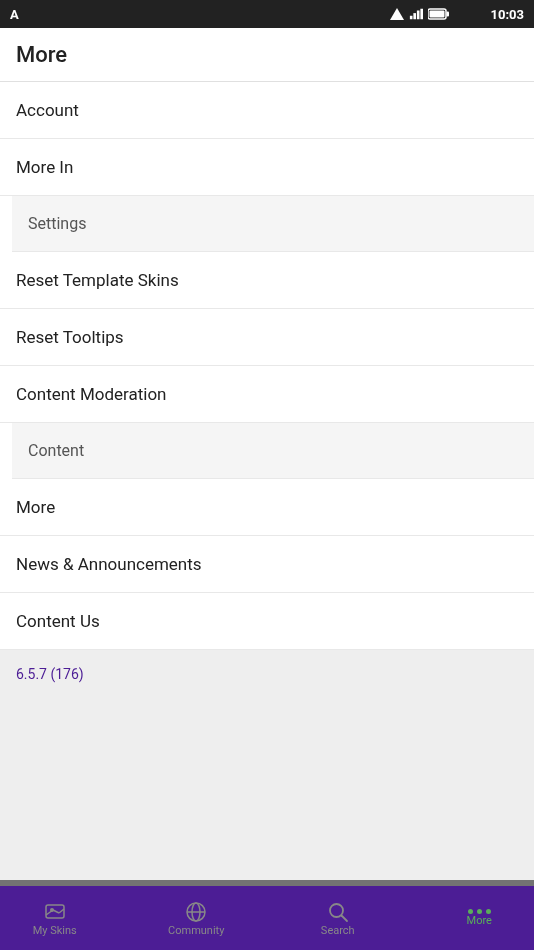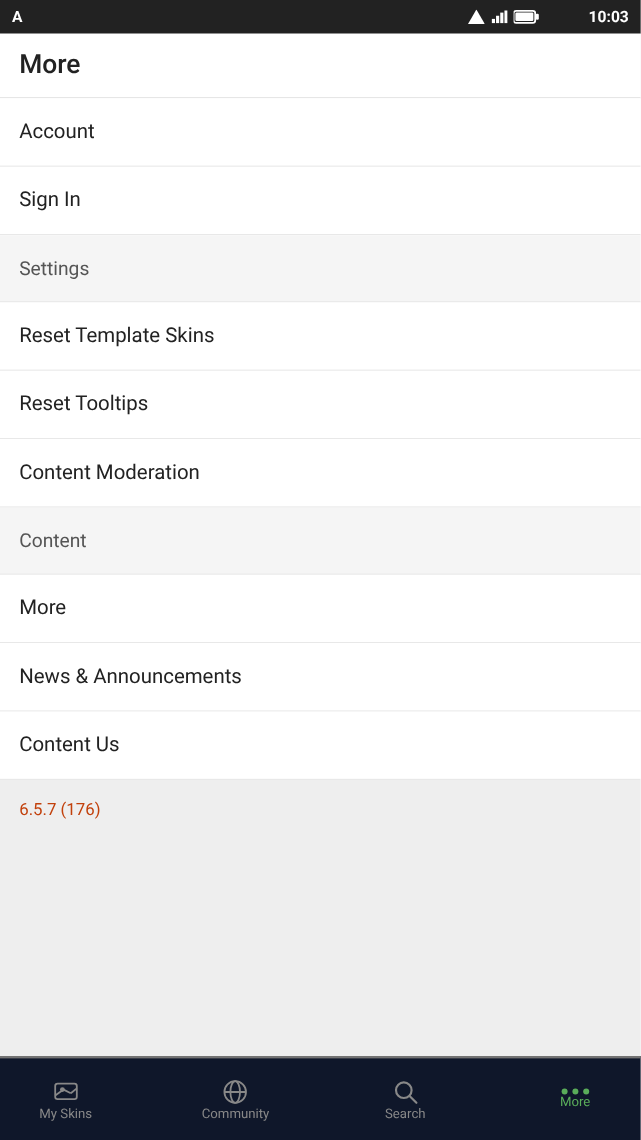--- a/index.html
+++ b/index.html
@@ -79,49 +79,50 @@
       align-items: center;
     }
 
     .menu-item-text {
       font-size: 17px;
       color: #222222;
     }
 
     .menu-item.section-header {
       background: #f5f5f5;
+      margin-left: 12px;
     }
 
     .menu-item.section-header .menu-item-text {
       color: #555555;
       font-size: 16px;
     }
 
     
     .version-area {
       background: #eeeeee;
       padding: 14px 16px;
       flex: 1;
       min-height: 200px;
     }
 
     .version-text {
       font-size: 14px;
-      color: #c2410c;
+      color: #4c1d95;
     }
 
     
     .bottom-nav {
       position: absolute;
       bottom: 0;
       left: 0;
       width: 534px;
       height: 70px;
-      background: #0f172a;
-      border-top: 2px solid #737373;
+      background: #4c1d95;
+      border-top: 6px solid #737373;
       display: flex;
       align-items: center;
       gap: 32px;
     }
 
     .nav-item {
       flex: 1;
       display: flex;
       flex-direction: column;
       align-items: center;
@@ -201,21 +202,21 @@
     <span class="page-title-text">More</span>
   </div>
 
   <div class="menu-list">
 
     <div class="menu-item">
       <span class="menu-item-text">Account</span>
     </div>
 
     <div class="menu-item">
-      <span class="menu-item-text">Sign In</span>
+      <span class="menu-item-text">More In</span>
     </div>
 
     <div class="menu-item section-header">
       <span class="menu-item-text">Settings</span>
     </div>
 
     <div class="menu-item">
       <span class="menu-item-text">Reset Template Skins</span>
     </div>
 

